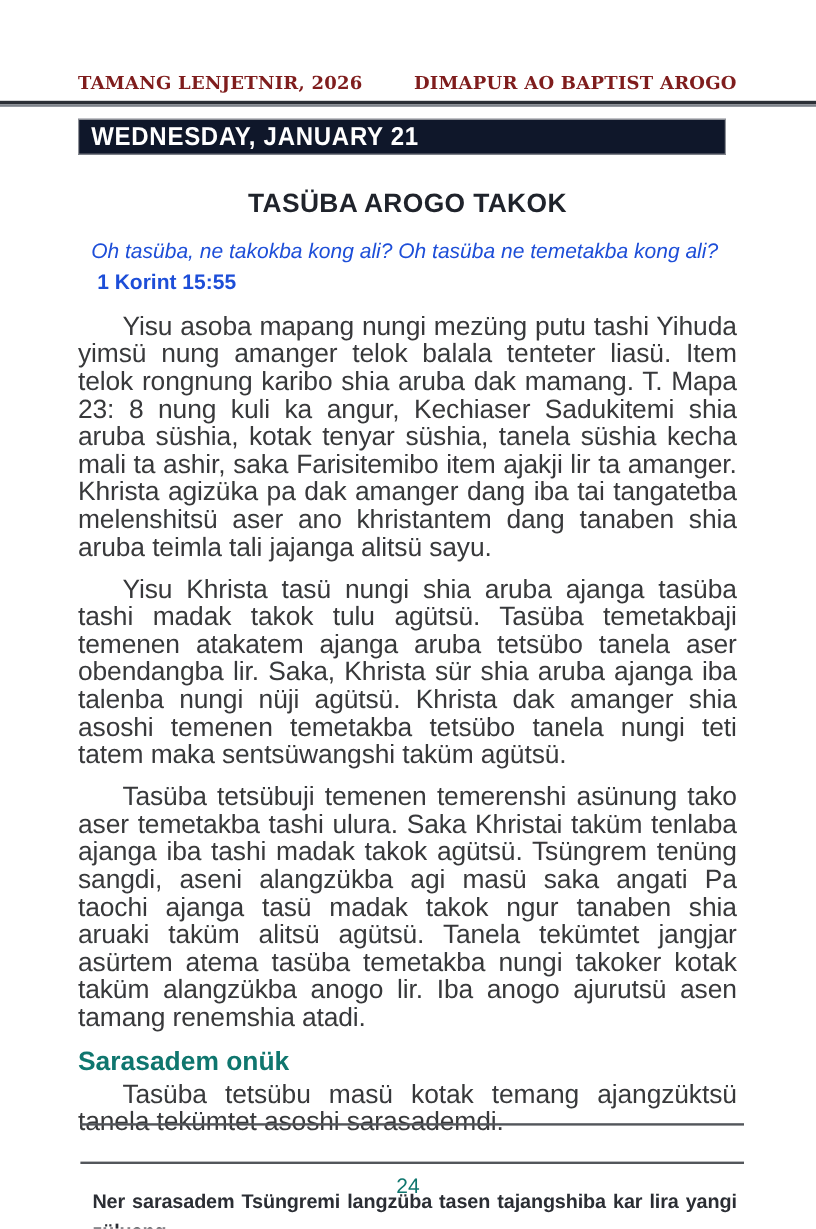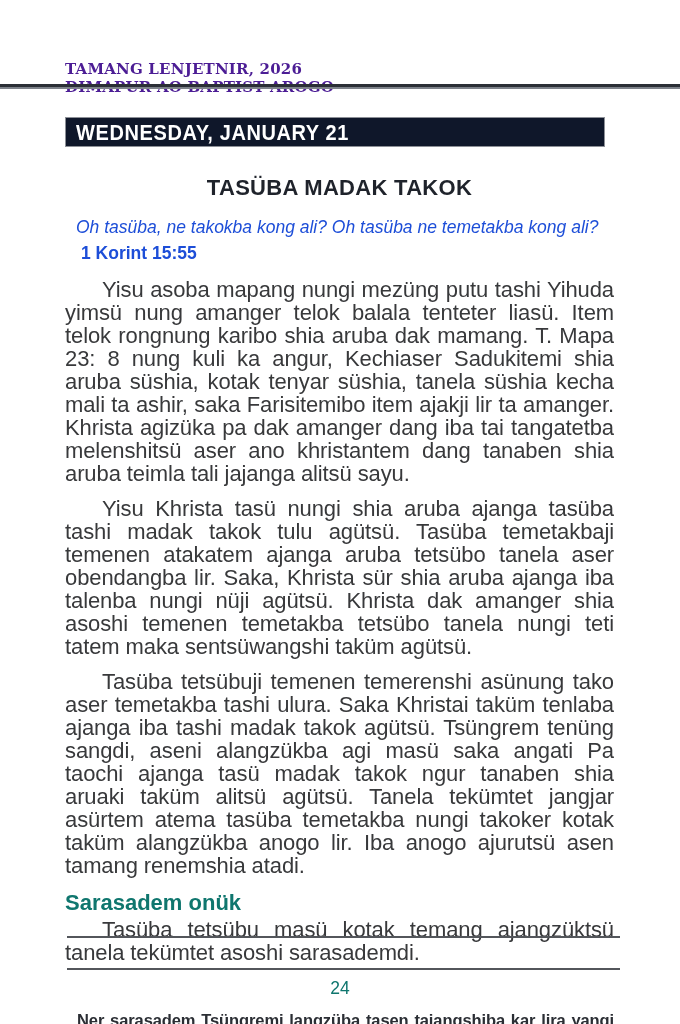--- a/index.html
+++ b/index.html
@@ -14,23 +14,22 @@
     color: #3a3a3a;
     overflow: hidden;
   }
   .header-row {
     display: flex;
     justify-content: space-between;
     align-items: baseline;
     font-family: "DejaVu Serif", serif;
     font-weight: bold;
     font-size: 15px;
-    color: #4c1d95;
+    color: #7f1d1d;
     letter-spacing: 0.2px;
-    flex-direction: column;
   }
   .header-rule {
     position: absolute;
     left: 0;
     right: 0;
     top: 84px;
     height: 5px;
     box-sizing: border-box;
     border-top: 3px solid #2b2f36;
     border-bottom: 2px solid #7d828a;
@@ -123,21 +122,21 @@
     <span>TAMANG LENJETNIR, 2026</span>
     <span>DIMAPUR AO BAPTIST AROGO</span>
   </div>
 
   <div class="header-rule"></div>
 
   <div class="date-banner">
     <span>WEDNESDAY, JANUARY 21</span>
   </div>
 
-  <div class="page-title">TASÜBA MADAK TAKOK</div>
+  <div class="page-title">TASÜBA AROGO TAKOK</div>
 
   <div class="verse">
     <span class="verse-text">Oh tasüba, ne takokba kong ali? Oh tasüba ne temetakba kong ali?</span>
     <span class="verse-ref">1 Korint 15:55</span>
   </div>
 
   <p class="body-para">Yisu asoba mapang nungi mezüng putu tashi Yihuda yimsü nung amanger telok balala tenteter liasü. Item telok rongnung karibo shia aruba dak mamang. T. Mapa 23: 8 nung kuli ka angur, Kechiaser Sadukitemi shia aruba süshia, kotak tenyar süshia, tanela süshia kecha mali ta ashir, saka Farisitemibo item ajakji lir ta amanger. Khrista agizüka pa dak amanger dang iba tai tangatetba melenshitsü aser ano khristantem dang tanaben shia aruba teimla tali jajanga alitsü sayu.</p>
   <p class="body-para">Yisu Khrista tasü nungi shia aruba ajanga tasüba tashi madak takok tulu agütsü. Tasüba temetakbaji temenen atakatem ajanga aruba tetsübo tanela aser obendangba lir. Saka, Khrista sür shia aruba ajanga iba talenba nungi nüji agütsü. Khrista dak amanger shia asoshi temenen temetakba tetsübo tanela nungi teti tatem maka sentsüwangshi taküm agütsü.</p>
   <p class="body-para">Tasüba tetsübuji temenen temerenshi asünung tako aser temetakba tashi ulura. Saka Khristai taküm tenlaba ajanga iba tashi madak takok agütsü. Tsüngrem tenüng sangdi, aseni alangzükba agi masü saka angati Pa taochi ajanga tasü madak takok ngur tanaben shia aruaki taküm alitsü agütsü. Tanela tekümtet jangjar asürtem atema tasüba temetakba nungi takoker kotak taküm alangzükba anogo lir. Iba anogo ajurutsü asen tamang renemshia atadi.</p>
 

